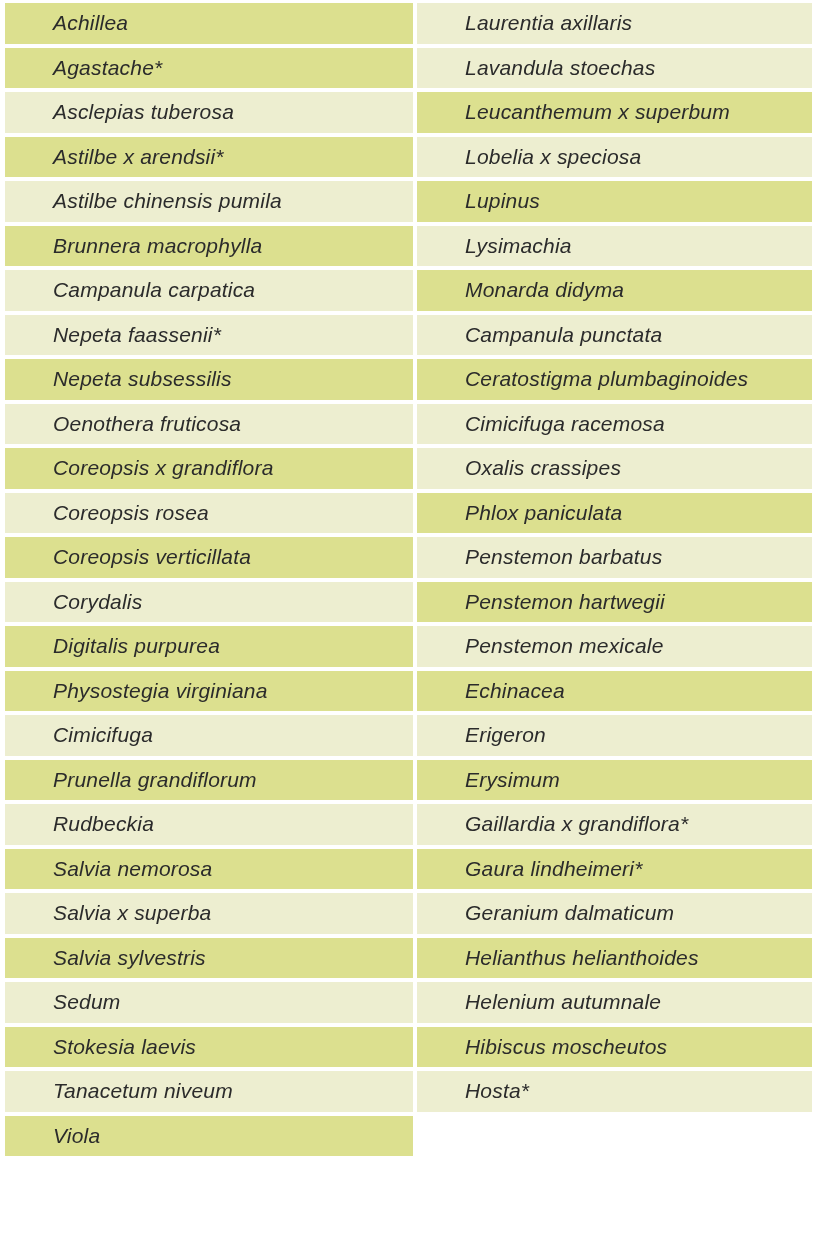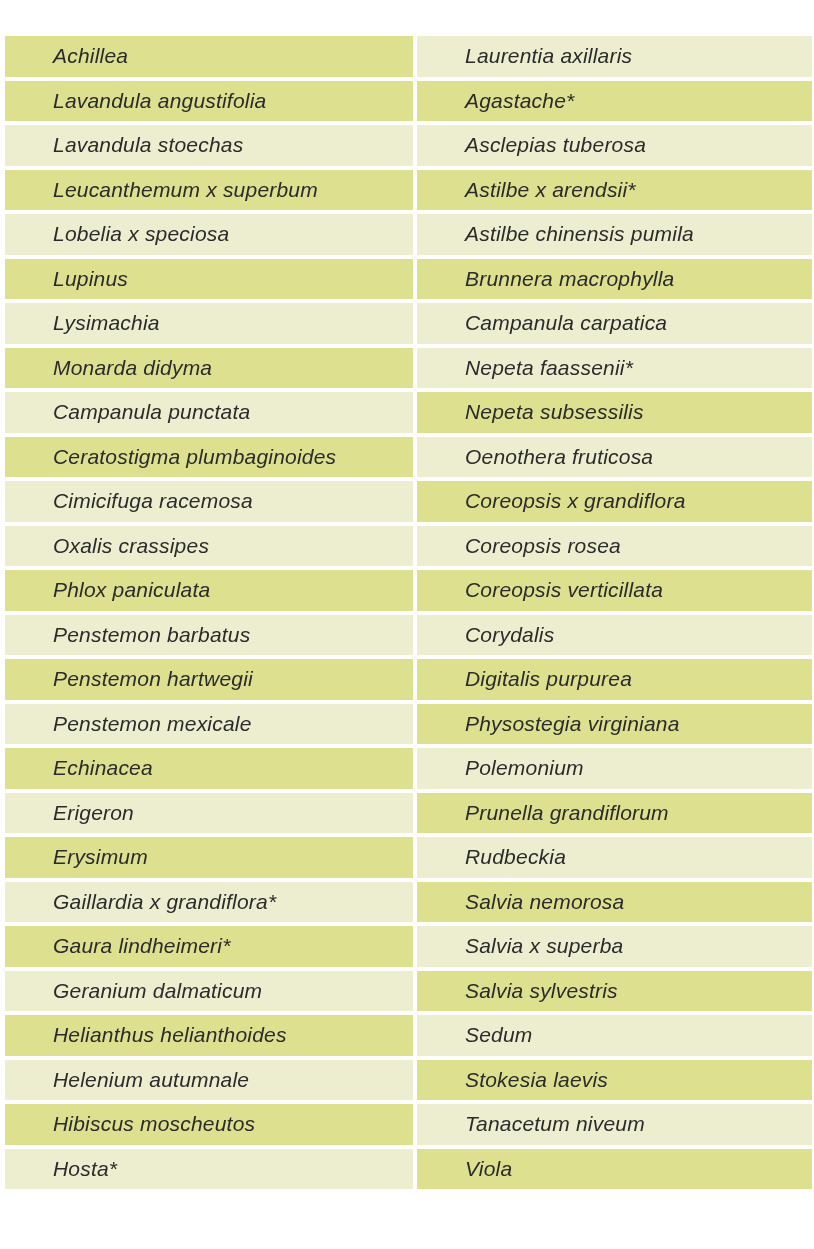--- a/index.html
+++ b/index.html
@@ -16,21 +16,20 @@
   .table-wrap {
     box-sizing: border-box;
     width: 814px;
     padding: 3px 2px 3px 5px;
   }
   .grid {
     display: grid;
     grid-template-columns: 408px 395px;
     column-gap: 4px;
     row-gap: 4px;
-    margin-top: 33px;
   }
   .cell {
     box-sizing: border-box;
     height: 40.5px;
     display: flex;
     align-items: center;
     padding-left: 48px;
     overflow: hidden;
   }
   .cell.dark  { background: var(--row-dark); }
@@ -49,23 +48,20 @@
 
 <div class="table-wrap">
   <div class="grid" id="grid">
       <div class="cell dark">
         <span class="plant-name">Achillea</span>
       </div>
       <div class="cell light">
         <span class="plant-name">Laurentia axillaris</span>
       </div>
       <div class="cell dark">
-        <span class="plant-name">Lavandula angustifolia</span>
-      </div>
-      <div class="cell dark">
         <span class="plant-name">Agastache*</span>
       </div>
       <div class="cell light">
         <span class="plant-name">Lavandula stoechas</span>
       </div>
       <div class="cell light">
         <span class="plant-name">Asclepias tuberosa</span>
       </div>
       <div class="cell dark">
         <span class="plant-name">Leucanthemum x superbum</span>
@@ -142,21 +138,21 @@
       <div class="cell light">
         <span class="plant-name">Penstemon mexicale</span>
       </div>
       <div class="cell dark">
         <span class="plant-name">Physostegia virginiana</span>
       </div>
       <div class="cell dark">
         <span class="plant-name">Echinacea</span>
       </div>
       <div class="cell light">
-        <span class="plant-name">Polemonium</span>
+        <span class="plant-name">Cimicifuga</span>
       </div>
       <div class="cell light">
         <span class="plant-name">Erigeron</span>
       </div>
       <div class="cell dark">
         <span class="plant-name">Prunella grandiflorum</span>
       </div>
       <div class="cell dark">
         <span class="plant-name">Erysimum</span>
       </div>

